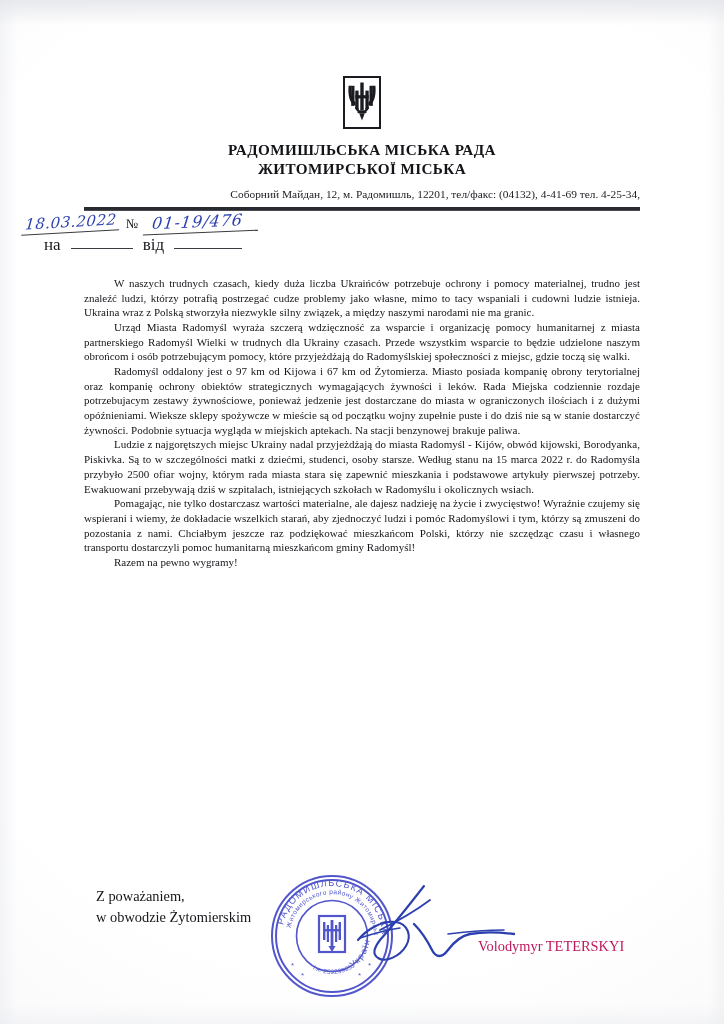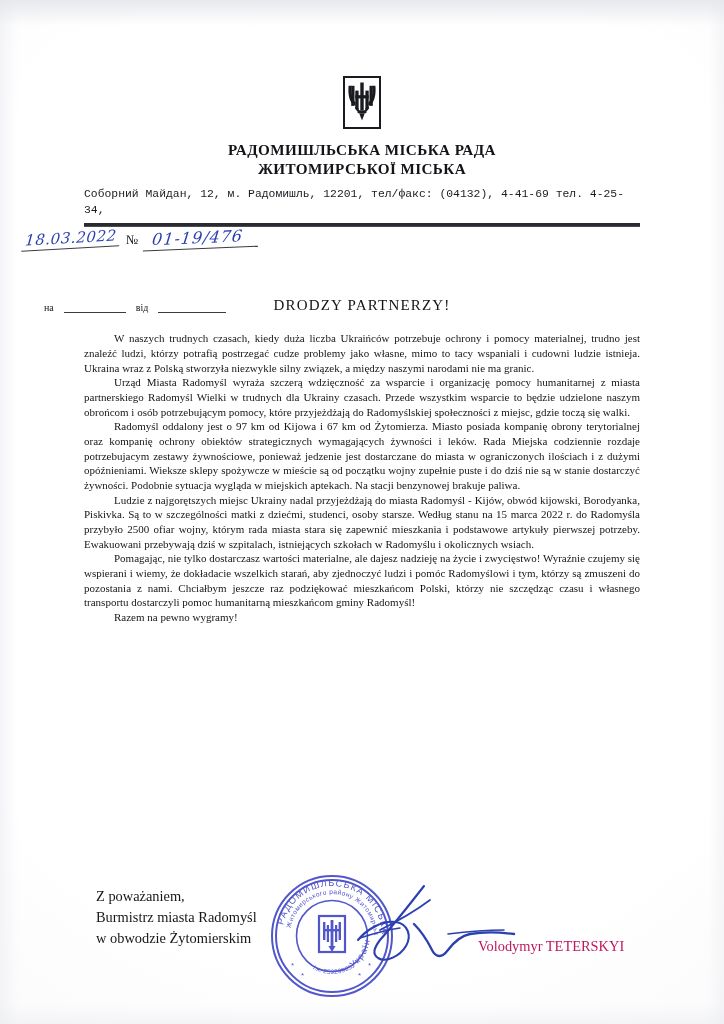--- a/index.html
+++ b/index.html
@@ -59,26 +59,25 @@
     font-weight: bold;
     font-size: 15.2px;
     letter-spacing: 0.4px;
     line-height: 1.28;
     margin-top: 11px;
     color: #131418;
   }
   .org-title .line2 { display: block; }
 
   .contact {
-    text-align: left;
+    text-align: right;
     font-size: 11.4px;
     line-height: 1.42;
     margin-top: 7px;
     color: #1b1c21;
-    font-family: Liberation Mono, monospace;
   }
   .contact .email-link {
     text-decoration: underline;
   }
 
   .rule {
     margin-top: 5px;
     height: 3px;
     background: #2a2b31;
     border-bottom: 1px solid #4a4b52;
@@ -119,23 +118,21 @@
     padding-left: 8px;
     padding-right: 16px;
   }
   .nosign { font-size: 13px; padding: 0 2px 1px 2px; }
 
   .ref-row2 {
     position: absolute;
     top: 22px;
     left: 22px;
     display: flex;
-    align-items: flex-end;
-    font-size: 10px;
-    margin-top: 48px;
+    font-size: 17px;
   }
   .blank {
     display: inline-block;
     border-bottom: 1.2px solid #3a3b40;
     height: 13px;
   }
   .blank.w1 { width: 62px; margin: 0 10px; }
   .blank.w2 { width: 68px; margin-left: 10px; }
 
   
@@ -258,36 +255,34 @@
       <span class="hand num">01-19/476</span>
     </div>
     <div class="ref-row2">
       <span>на</span>
       <span class="blank w1"></span>
       <span>від</span>
       <span class="blank w2"></span>
     </div>
   </div>
 
-  <div class="salutation">DRODZY PARTNERZY!</div>
 
   <div class="body-text">
     <p>W naszych trudnych czasach, kiedy duża liczba Ukraińców potrzebuje ochrony i pomocy materialnej, trudno jest znaleźć ludzi, którzy potrafią postrzegać cudze problemy jako własne, mimo to tacy wspaniali i cudowni ludzie istnieja. Ukraina wraz z Polską stworzyła niezwykle silny związek, a między naszymi narodami nie ma granic.</p>
     <p>Urząd Miasta Radomyśl wyraża szczerą wdzięczność za wsparcie i organizację pomocy humanitarnej z miasta partnerskiego Radomyśl Wielki w trudnych dla Ukrainy czasach. Przede wszystkim wsparcie to będzie udzielone naszym obrońcom i osób potrzebującym pomocy, które przyjeżdżają do Radomyślskiej społeczności z miejsc, gdzie toczą się walki.</p>
     <p>Radomyśl oddalony jest o 97 km od Kijowa i 67 km od Żytomierza. Miasto posiada kompanię obrony terytorialnej oraz kompanię ochrony obiektów strategicznych wymagających żywności i leków. Rada Miejska codziennie rozdaje potrzebujacym zestawy żywnościowe, ponieważ jedzenie jest dostarczane do miasta w ograniczonych ilościach i z dużymi opóźnieniami. Wieksze sklepy spożywcze w mieście są od początku wojny zupełnie puste i do dziś nie są w stanie dostarczyć żywności. Podobnie sytuacja wygląda w miejskich aptekach. Na stacji benzynowej brakuje paliwa.</p>
     <p>Ludzie z najgorętszych miejsc Ukrainy nadal przyjeżdżają do miasta Radomyśl - Kijów, obwód kijowski, Borodyanka, Piskivka. Są to w szczególności matki z dziećmi, studenci, osoby starsze. Według stanu na 15 marca 2022 r. do Radomyśla przybyło 2500 ofiar wojny, którym rada miasta stara się zapewnić mieszkania i podstawowe artykuły pierwszej potrzeby. Ewakuowani przebywają dziś w szpitalach, istniejących szkołach w Radomyślu i okolicznych wsiach.</p>
     <p>Pomagając, nie tylko dostarczasz wartości materialne, ale dajesz nadzieję na życie i zwycięstwo! Wyraźnie czujemy się wspierani i wiemy, że dokładacie wszelkich starań, aby zjednoczyć ludzi i pomóc Radomyślowi i tym, którzy są zmuszeni do pozostania z nami. Chciałbym jeszcze raz podziękować mieszkańcom Polski, którzy nie szczędząc czasu i własnego transportu dostarczyli pomoc humanitarną mieszkańcom gminy Radomyśl!</p>
     <p class="short">Razem na pewno wygramy!</p>
   </div>
 
 </div>
 
 <div class="sig">
   <div>Z poważaniem,</div>
-  <div>Burmistrz miasta Radomyśl</div>
   <div>w obwodzie Żytomierskim</div>
 </div>
 
 <div class="signer">Volodymyr TETERSKYI</div>
 
 <div class="stamp">
   <svg viewBox="0 0 128 128" width="128" height="128" aria-hidden="true">
     <defs>
       <path id="arcTop" d="M 64,64 m -50,0 a 50,50 0 1,1 100,0" fill="none"></path>
       <path id="arcTop2" d="M 64,64 m -42,0 a 42,42 0 1,1 84,0" fill="none"></path>

